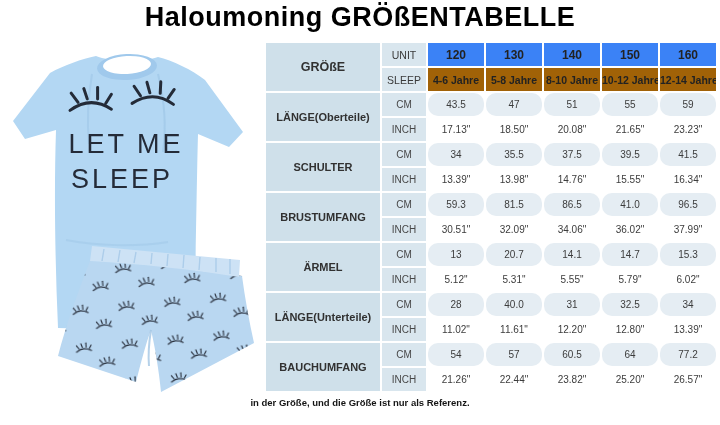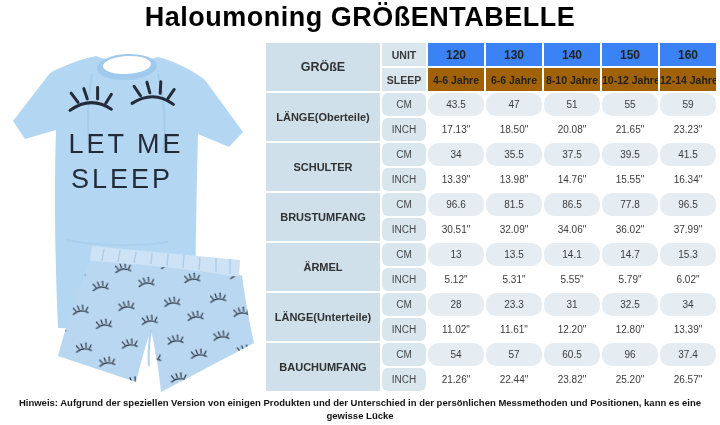--- a/index.html
+++ b/index.html
@@ -15,22 +15,22 @@
 
   
   #size-table{position:absolute;left:264px;top:41px;width:454px;
               border-collapse:separate;border-spacing:2px;table-layout:fixed;background:#fff;}
   #size-table td{height:23px;padding:0;text-align:center;vertical-align:middle;
                  white-space:nowrap;overflow:hidden;font-family:"Liberation Sans",sans-serif;}
   td.lbl {background:#cfe0ea;font-weight:bold;font-size:11px;color:#313131;}
   td.big {font-size:12.5px;}
   td.hd  {background:#3b82f6;font-weight:bold;font-size:12px;color:#222;}
   td.age {background:#a16207;font-weight:bold;font-size:10.5px;color:#222;}
-  td.unit-h{background:#d9e6ee;font-weight:bold;font-size:10.5px;color:#3a3a3a;margin-left:37px;}
-  td.unit{background:#d9e6ee;font-size:10px;color:#474747;border-radius:6px;}
+  td.unit-h{background:#d9e6ee;font-weight:normal;font-size:10.5px;color:#3a3a3a;margin-left:37px;}
+  td.unit{background:#d9e6ee;font-size:10px;color:#474747;}
   td.vb  {background:#e5edf3;font-size:10px;color:#3c3c3c;border-radius:10px;}
   td.vw  {background:#ffffff;font-size:10px;color:#3c3c3c;}
 
   
   #note{position:absolute;left:0;top:396px;width:720px;text-align:center;
         font-size:9.5px;line-height:13px;font-weight:bold;color:#141414;}
 </style>
 </head>
 <body>
 
@@ -130,21 +130,21 @@
         <td class="unit-h">UNIT</td>
         <td class="hd">120</td>
         <td class="hd">130</td>
         <td class="hd">140</td>
         <td class="hd">150</td>
         <td class="hd">160</td>
       </tr>
       <tr>
         <td class="unit-h">SLEEP</td>
         <td class="age">4-6 Jahre</td>
-        <td class="age">6-6 Jahre</td>
+        <td class="age">5-8 Jahre</td>
         <td class="age">8-10 Jahre</td>
         <td class="age">10-12 Jahre</td>
         <td class="age">12-14 Jahre</td>
       </tr>
     </tbody>
     <tbody id="size-tbody">
         <tr>
           <td class="lbl" rowspan="2">LÄNGE(Oberteile)</td>
           <td class="unit">CM</td>
           <td class="vb">43.5</td>
@@ -174,86 +174,85 @@
           <td class="unit">INCH</td>
           <td class="vw">13.39"</td>
           <td class="vw">13.98"</td>
           <td class="vw">14.76"</td>
           <td class="vw">15.55"</td>
           <td class="vw">16.34"</td>
         </tr>
         <tr>
           <td class="lbl" rowspan="2">BRUSTUMFANG</td>
           <td class="unit">CM</td>
-          <td class="vb">96.6</td>
+          <td class="vb">59.3</td>
           <td class="vb">81.5</td>
           <td class="vb">86.5</td>
-          <td class="vb">77.8</td>
+          <td class="vb">41.0</td>
           <td class="vb">96.5</td>
         </tr>
         <tr>
           <td class="unit">INCH</td>
           <td class="vw">30.51"</td>
           <td class="vw">32.09"</td>
           <td class="vw">34.06"</td>
           <td class="vw">36.02"</td>
           <td class="vw">37.99"</td>
         </tr>
         <tr>
           <td class="lbl" rowspan="2">ÄRMEL</td>
           <td class="unit">CM</td>
           <td class="vb">13</td>
-          <td class="vb">13.5</td>
+          <td class="vb">20.7</td>
           <td class="vb">14.1</td>
           <td class="vb">14.7</td>
           <td class="vb">15.3</td>
         </tr>
         <tr>
           <td class="unit">INCH</td>
           <td class="vw">5.12"</td>
           <td class="vw">5.31"</td>
           <td class="vw">5.55"</td>
           <td class="vw">5.79"</td>
           <td class="vw">6.02"</td>
         </tr>
         <tr>
           <td class="lbl" rowspan="2">LÄNGE(Unterteile)</td>
           <td class="unit">CM</td>
           <td class="vb">28</td>
-          <td class="vb">23.3</td>
+          <td class="vb">40.0</td>
           <td class="vb">31</td>
           <td class="vb">32.5</td>
           <td class="vb">34</td>
         </tr>
         <tr>
           <td class="unit">INCH</td>
           <td class="vw">11.02"</td>
           <td class="vw">11.61"</td>
           <td class="vw">12.20"</td>
           <td class="vw">12.80"</td>
           <td class="vw">13.39"</td>
         </tr>
         <tr>
           <td class="lbl" rowspan="2">BAUCHUMFANG</td>
           <td class="unit">CM</td>
           <td class="vb">54</td>
           <td class="vb">57</td>
           <td class="vb">60.5</td>
-          <td class="vb">96</td>
-          <td class="vb">37.4</td>
+          <td class="vb">64</td>
+          <td class="vb">77.2</td>
         </tr>
         <tr>
           <td class="unit">INCH</td>
           <td class="vw">21.26"</td>
           <td class="vw">22.44"</td>
           <td class="vw">23.82"</td>
           <td class="vw">25.20"</td>
           <td class="vw">26.57"</td>
         </tr>
       </tbody>
   </table>
 
   <div id="note">
-    <div>Hinweis: Aufgrund der speziellen Version von einigen Produkten und der Unterschied in der persönlichen Messmethoden und Positionen, kann es eine gewisse Lücke</div>
     <div>in der Größe, und die Größe ist nur als Referenz.</div>
   </div>
 
 </div>
 
 </body></html>

